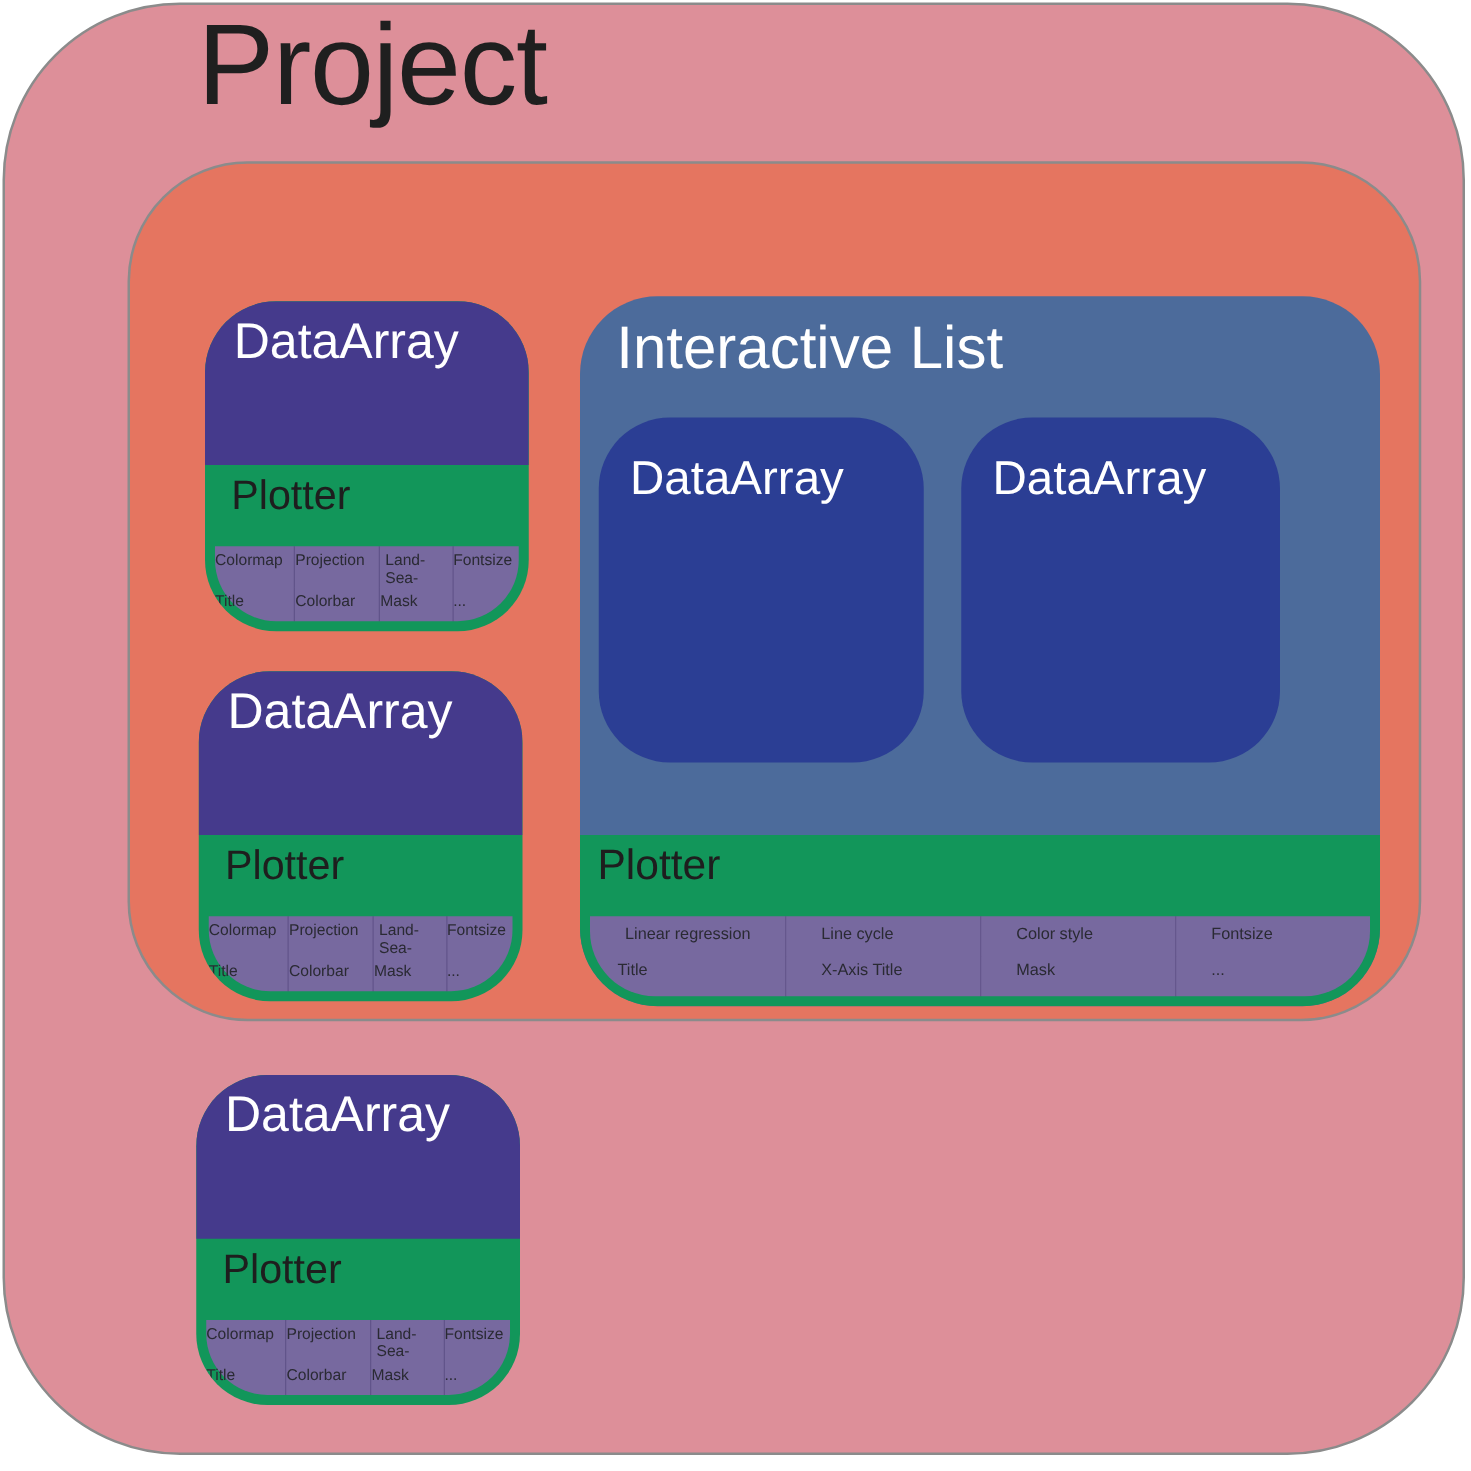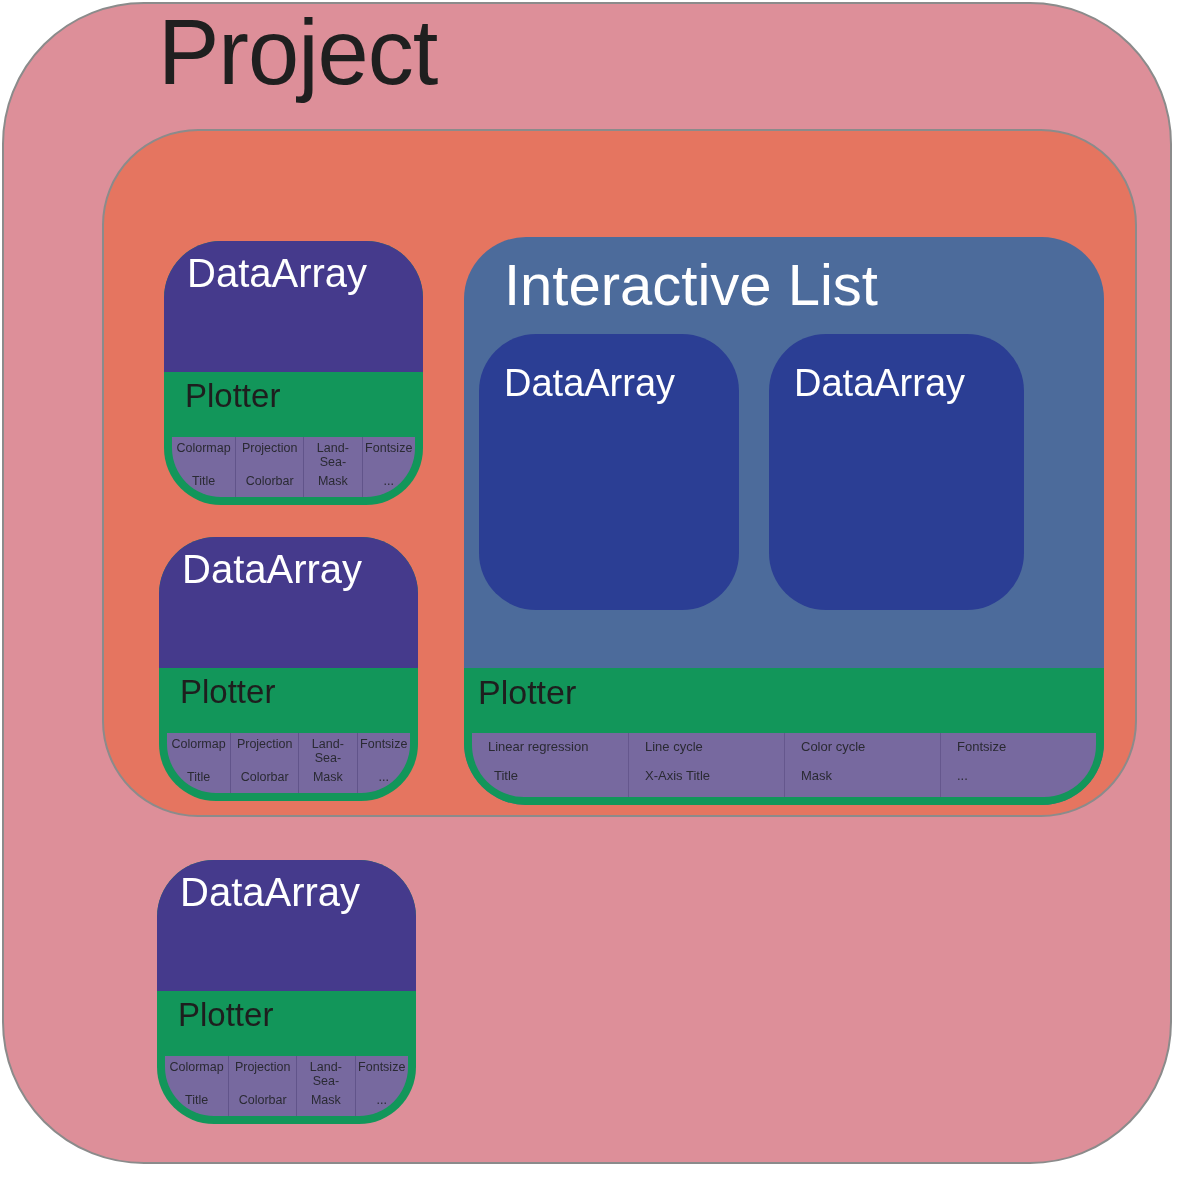--- a/index.html
+++ b/index.html
@@ -46,34 +46,34 @@
   .map-box .plotter-label {
     position:absolute; left:21px; top:136px;
     font-size:33px; color:var(--plotter-text);
   }
   .opt-grid {
     position:absolute; left:8px; right:8px; bottom:8px; height:60px;
     background: var(--options-bg); border-radius:0 0 49px 49px;
     display:grid; grid-template-columns:26% 28% 24% 22%; grid-template-rows:33px 1fr;
     color: var(--options-text); font-size:12.5px; line-height:1.12;
   }
-  .opt-grid .cell { text-align:center; padding-top:4px; overflow:hidden; }
+  .opt-grid .cell { text-align:left; padding-top:4px; overflow:hidden; }
   .opt-grid .cell.c2, .opt-grid .cell.c3, .opt-grid .cell.c4 {
     border-left:1px solid rgba(58,46,100,0.35);
   }
   .opt-grid .cell.wrapper { padding-left:4px; padding-right:4px; }
 
   
   .ilist {
     position:absolute; left:360px; top:106px; width:640px; height:568px;
     background: var(--interactive-list-bg); border-radius:62px; overflow:hidden;
   }
   .ilist-title {
-    position:absolute; left:40px; top:14px;
-    font-size:58px; color:var(--light-text);
+    position:absolute; left:29px; top:14px;
+    font-size:48px; color:var(--light-text);
   }
   .list-da {
     position:absolute; top:97px; height:276px;
     background: var(--list-data-array-bg); border-radius:57px;
   }
   .list-da.a { left:15px; width:260px; }
   .list-da.b { left:305px; width:255px; }
   .list-da .da-label {
     position:absolute; left:25px; top:28px;
     font-size:38px; color:var(--light-text);
@@ -85,21 +85,21 @@
   .ilist .plotter-label {
     position:absolute; left:14px; top:5px;
     font-size:34px; color:var(--plotter-text);
   }
   .il-grid {
     position:absolute; left:8px; right:8px; bottom:8px; height:64px;
     background: var(--options-bg); border-radius:0 0 52px 52px;
     display:grid; grid-template-columns:repeat(4,1fr); grid-template-rows:32px 1fr;
     color: var(--options-text); font-size:13px; line-height:1.1;
   }
-  .il-grid .cell { text-align:left; padding:7px 4px 0 16px; overflow:hidden; }
+  .il-grid .cell { text-align:left; padding:7px 4px 0 28px; overflow:hidden; }
   .il-grid .cell.r2 { padding-top:4px; }
   .il-grid .cell.indent { padding-left:22px; }
   .il-grid .cell.c2, .il-grid .cell.c3, .il-grid .cell.c4 {
     border-left:1px solid rgba(58,46,100,0.3);
   }
 
   
   .pos-box0 { left:60px;  top:110px; }   
   .pos-box1 { left:55px;  top:406px; }   
   .pos-box2 { left:153px; top:856px; }   
@@ -151,21 +151,21 @@
           <div class="da-label">DataArray</div>
         </div>
         <div class="list-da b">
           <div class="da-label">DataArray</div>
         </div>
         <div class="plotter-band">
           <div class="plotter-label">Plotter</div>
           <div class="il-grid">
             <div class="cell r1 c1">Linear regression</div>
             <div class="cell r1 c2">Line cycle</div>
-            <div class="cell r1 c3">Color cycle</div>
+            <div class="cell r1 c3">Color style</div>
             <div class="cell r1 c4">Fontsize</div>
             <div class="cell r2 c1 indent">Title</div>
             <div class="cell r2 c2">X-Axis Title</div>
             <div class="cell r2 c3">Mask</div>
             <div class="cell r2 c4">...</div>
           </div>
         </div>
       </div>
     </div>
 

